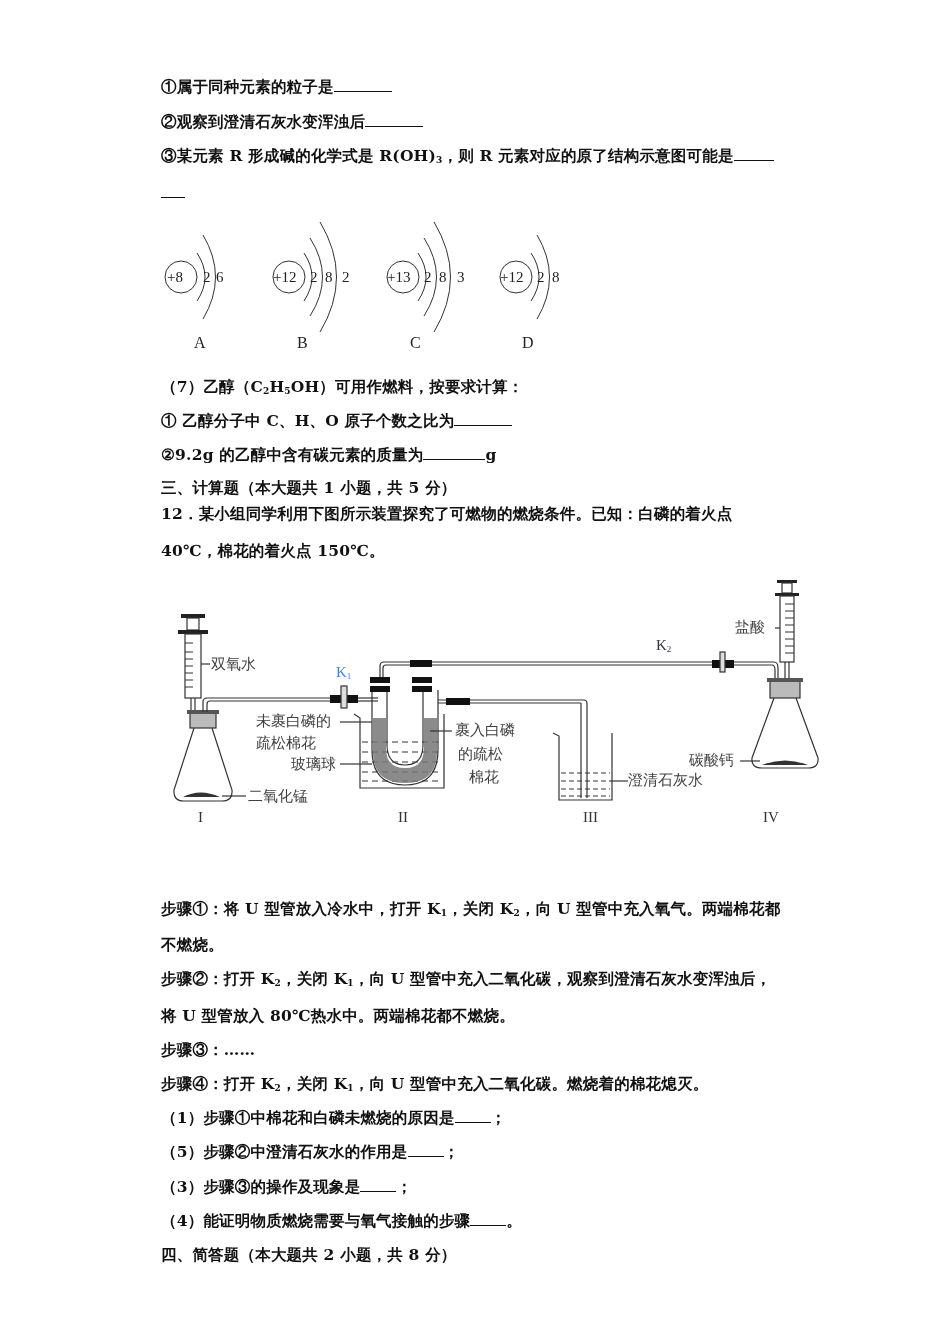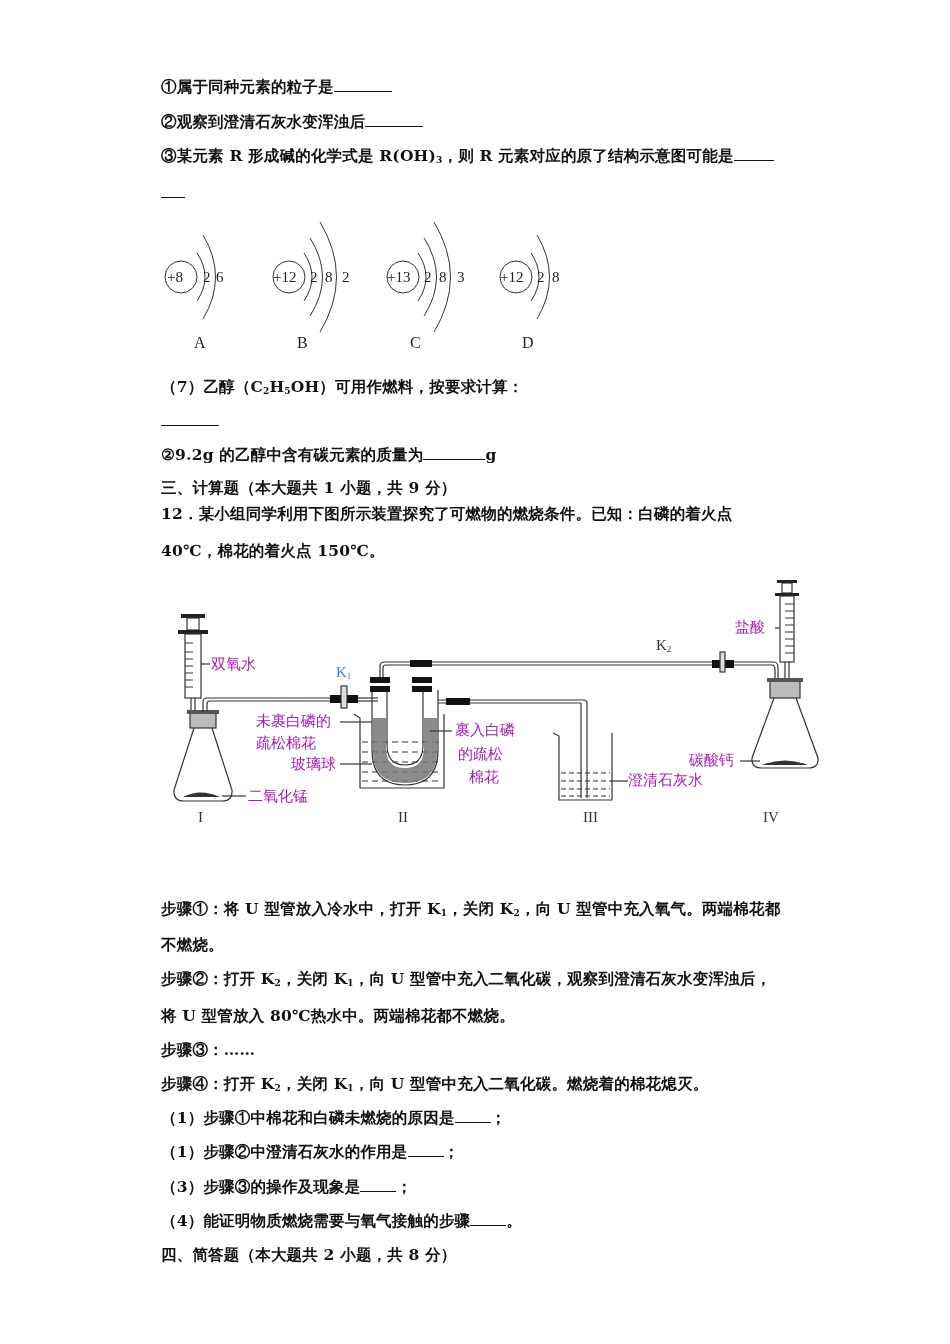--- a/index.html
+++ b/index.html
@@ -1,21 +1,21 @@
 <!DOCTYPE html>
 <html><head>
 <meta charset="utf-8">
 <style>
   html, body { margin: 0; padding: 0; background: #ffffff; }
   body { width: 950px; height: 1344px; position: relative; overflow: hidden;
          font-family: "DejaVu Serif", "Liberation Serif", serif; color: #111; }
   .line { position: absolute; left: 161px; font-size: 15.5px; font-weight: bold; white-space: nowrap; letter-spacing: 0.2px; }
   .blank { display: inline-block; border-bottom: 1.3px solid #111; height: 14px; vertical-align: baseline; }
   sub { font-size: 9px; vertical-align: -2px; }
-  .diag-label { position: absolute; font-family: "DejaVu Sans", "Liberation Sans", sans-serif; font-size: 15px; color: #a21caf; white-space: nowrap; }
+  .diag-label { position: absolute; font-family: "DejaVu Sans", "Liberation Sans", sans-serif; font-size: 15px; color: #404040; white-space: nowrap; }
   .roman { position: absolute; font-family: "Liberation Serif", serif; font-size: 15px; color: #333; }
   .atom-letter { position: absolute; font-family: "Liberation Serif", serif; font-size: 16px; color: #222; }
   svg { position: absolute; left: 0; top: 0; }
 </style>
 </head>
 <body>
 
 <div class="line" style="top:77px">
   <span>①</span><span>属于同种元素的粒子是</span><span class="blank" style="width:58px"></span>
 </div>
@@ -72,26 +72,26 @@
 </svg>
 <div class="atom-letter" style="left:194px;top:334px">A</div>
 <div class="atom-letter" style="left:297px;top:334px">B</div>
 <div class="atom-letter" style="left:410px;top:334px">C</div>
 <div class="atom-letter" style="left:522px;top:334px">D</div>
 
 <div class="line" style="top:377px">
   <span>（7）乙醇（C</span><sub>2</sub><span>H</span><sub>5</sub><span>OH）可用作燃料，按要求计算：</span>
 </div>
 <div class="line" style="top:411px">
-  <span class="blank" style="width:58px"></span>
+  <span>① 乙醇分子中 C、H、O 原子个数之比为</span><span class="blank" style="width:58px"></span>
 </div>
 <div class="line" style="top:445px">
   <span>②9.2g 的乙醇中含有碳元素的质量为</span><span class="blank" style="width:62px"></span><span>g</span>
 </div>
-<div class="line" style="top:478px">三、计算题（本大题共 1 小题，共 9 分）</div>
+<div class="line" style="top:478px">三、计算题（本大题共 1 小题，共 5 分）</div>
 <div class="line" style="top:504px">12．某小组同学利用下图所示装置探究了可燃物的燃烧条件。已知：白磷的着火点</div>
 <div class="line" style="top:541px">40℃，棉花的着火点 150℃。</div>
 
 <svg width="950" height="860" style="pointer-events:none">
   <g fill="none" stroke="#333" stroke-width="1.2">
 
     <rect x="181" y="614" width="24" height="4" fill="#222" stroke="none"></rect>
     <rect x="187" y="618" width="12" height="12"></rect>
     <rect x="178" y="630" width="30" height="4" fill="#222" stroke="none"></rect>
     <rect x="185" y="634" width="16" height="64"></rect>
@@ -223,21 +223,21 @@
 <div class="line" style="top:1006px">将 U 型管放入 80℃热水中。两端棉花都不燃烧。</div>
 <div class="line" style="top:1040px">步骤③：……</div>
 <div class="line" style="top:1074px">
   <span>步骤④：打开 K</span><sub>2</sub><span>，关闭 K</span><sub>1</sub><span>，向 U 型管中充入二氧化碳。燃烧着的棉花熄灭。</span>
 </div>
 
 <div class="line" style="top:1108px">
   <span>（1）步骤①中棉花和白磷未燃烧的原因是</span><span class="blank" style="width:36px"></span><span>；</span>
 </div>
 <div class="line" style="top:1142px">
-  <span>（1）步骤②中澄清石灰水的作用是</span><span class="blank" style="width:36px"></span><span>；</span>
+  <span>（5）步骤②中澄清石灰水的作用是</span><span class="blank" style="width:36px"></span><span>；</span>
 </div>
 <div class="line" style="top:1177px">
   <span>（3）步骤③的操作及现象是</span><span class="blank" style="width:36px"></span><span>；</span>
 </div>
 <div class="line" style="top:1211px">
   <span>（4）能证明物质燃烧需要与氧气接触的步骤</span><span class="blank" style="width:36px"></span><span>。</span>
 </div>
 <div class="line" style="top:1245px">四、简答题（本大题共 2 小题，共 8 分）</div>
 
 </body></html>

